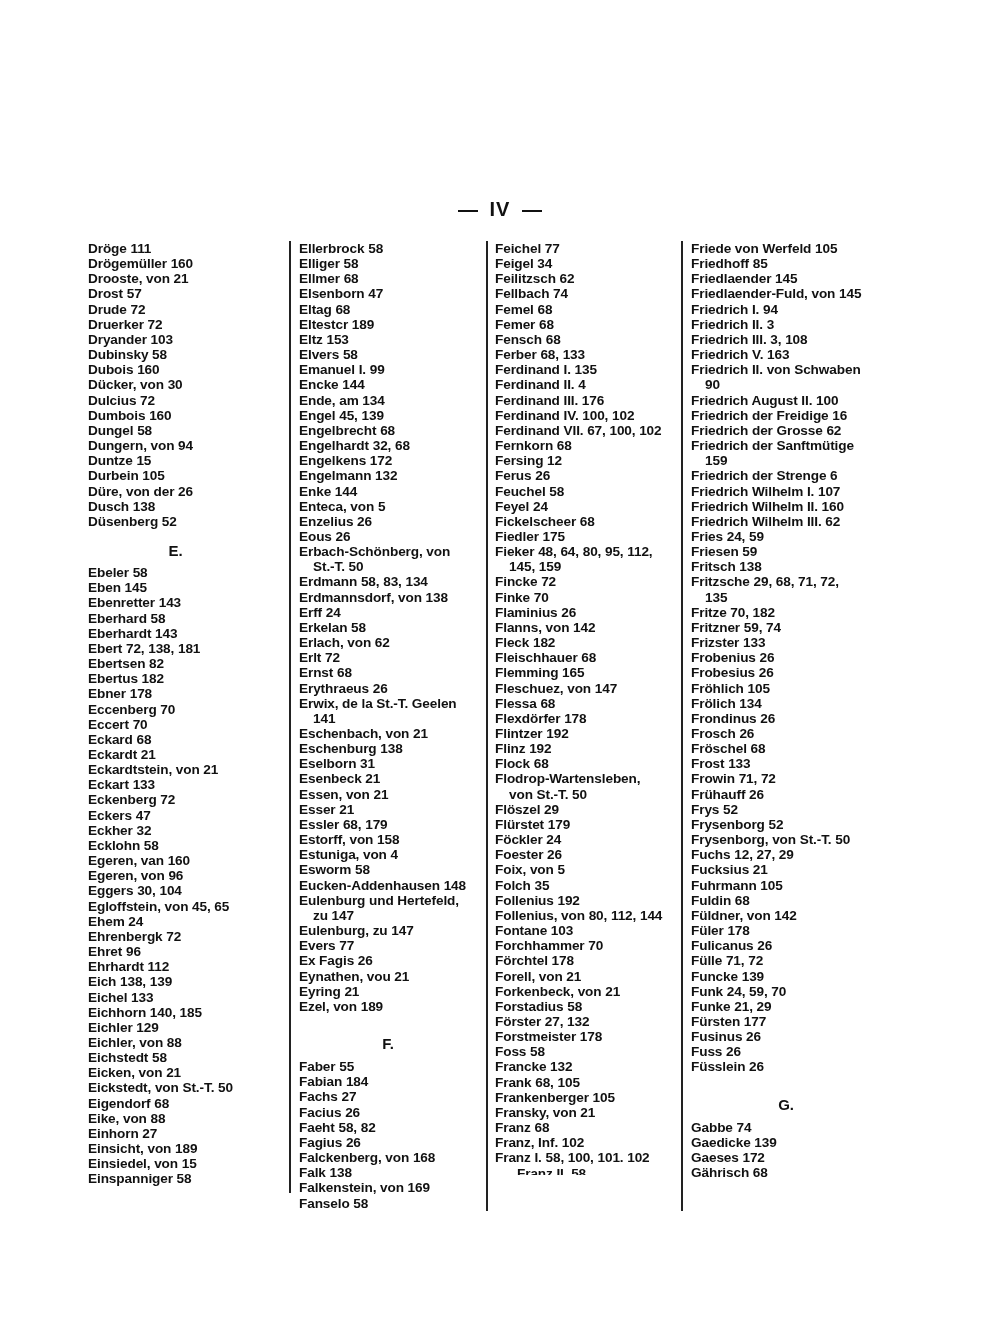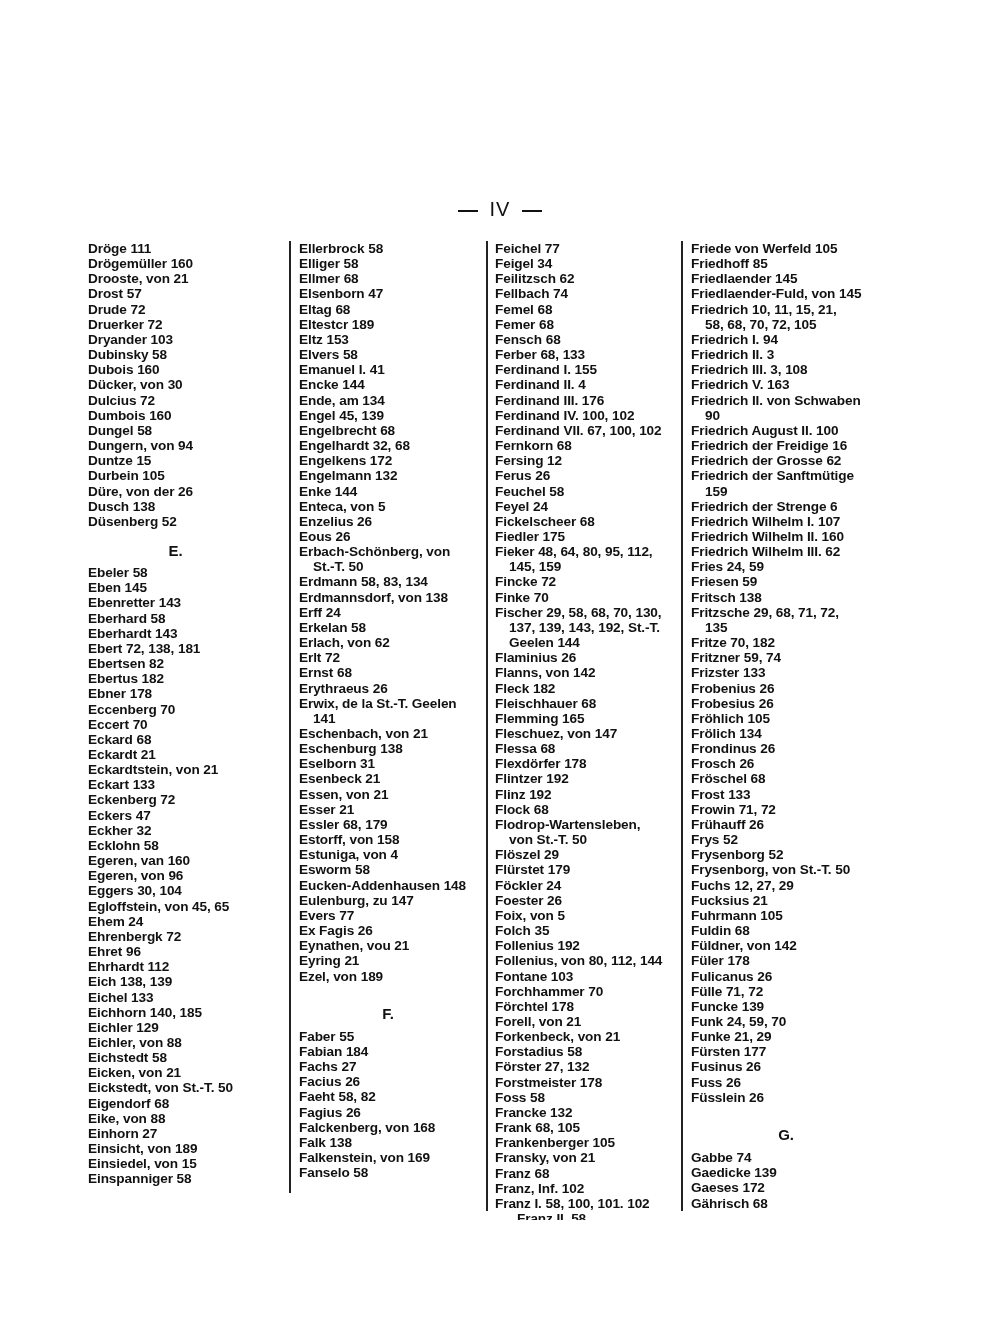--- a/index.html
+++ b/index.html
@@ -16,21 +16,21 @@
       color: #111111;
     }
     .page-header {
       position: absolute;
       top: 198px;
       left: 0;
       width: 1000px;
       text-align: center;
       font-family: "Liberation Sans", sans-serif;
       font-size: 20px;
-      font-weight: normal;
+      font-weight: bold;
       letter-spacing: 1px;
     }
     .page-header .dash {
       display: inline-block;
       width: 20px;
       height: 2px;
       background: #111;
       vertical-align: middle;
       margin: 0 12px;
     }
@@ -153,21 +153,21 @@
   </div>
 <div class="column col-2" style="border-left:none;">
     <div class="entry">Ellerbrock 58</div>
     <div class="entry">Elliger 58</div>
     <div class="entry">Ellmer 68</div>
     <div class="entry">Elsenborn 47</div>
     <div class="entry">Eltag 68</div>
     <div class="entry">Eltestcr 189</div>
     <div class="entry">Eltz 153</div>
     <div class="entry">Elvers 58</div>
-    <div class="entry">Emanuel I. 41</div>
+    <div class="entry">Emanuel I. 99</div>
     <div class="entry">Encke 144</div>
     <div class="entry">Ende, am 134</div>
     <div class="entry">Engel 45, 139</div>
     <div class="entry">Engelbrecht 68</div>
     <div class="entry">Engelhardt 32, 68</div>
     <div class="entry">Engelkens 172</div>
     <div class="entry">Engelmann 132</div>
     <div class="entry">Enke 144</div>
     <div class="entry">Enteca, von 5</div>
     <div class="entry">Enzelius 26</div>
@@ -186,20 +186,21 @@
     <div class="entry">Eschenburg 138</div>
     <div class="entry">Eselborn 31</div>
     <div class="entry">Esenbeck 21</div>
     <div class="entry">Essen, von 21</div>
     <div class="entry">Esser 21</div>
     <div class="entry">Essler 68, 179</div>
     <div class="entry">Estorff, von 158</div>
     <div class="entry">Estuniga, von 4</div>
     <div class="entry">Esworm 58</div>
     <div class="entry">Eucken-Addenhausen 148</div>
+    <div class="entry"><span>Eulenburg und Hertefeld,</span><span class="cont">zu 147</span></div>
     <div class="entry">Eulenburg, zu 147</div>
     <div class="entry">Evers 77</div>
     <div class="entry">Ex Fagis 26</div>
     <div class="entry">Eynathen, vou 21</div>
     <div class="entry">Eyring 21</div>
     <div class="entry">Ezel, von 189</div>
     <div class="section-letter">F.</div>
     <div class="entry">Faber 55</div>
     <div class="entry">Fabian 184</div>
     <div class="entry">Fachs 27</div>
@@ -213,36 +214,35 @@
   </div>
 <div class="column col-3">
     <div class="entry">Feichel 77</div>
     <div class="entry">Feigel 34</div>
     <div class="entry">Feilitzsch 62</div>
     <div class="entry">Fellbach 74</div>
     <div class="entry">Femel 68</div>
     <div class="entry">Femer 68</div>
     <div class="entry">Fensch 68</div>
     <div class="entry">Ferber 68, 133</div>
-    <div class="entry">Ferdinand I. 155</div>
+    <div class="entry">Ferdinand I. 135</div>
     <div class="entry">Ferdinand II. 4</div>
     <div class="entry">Ferdinand III. 176</div>
     <div class="entry">Ferdinand IV. 100, 102</div>
     <div class="entry">Ferdinand VII. 67, 100, 102</div>
     <div class="entry">Fernkorn 68</div>
     <div class="entry">Fersing 12</div>
     <div class="entry">Ferus 26</div>
     <div class="entry">Feuchel 58</div>
     <div class="entry">Feyel 24</div>
     <div class="entry">Fickelscheer 68</div>
     <div class="entry">Fiedler 175</div>
     <div class="entry"><span>Fieker 48, 64, 80, 95, 112,</span><span class="cont">145, 159</span></div>
     <div class="entry">Fincke 72</div>
     <div class="entry">Finke 70</div>
-    <div class="entry"><span>Fischer 29, 58, 68, 70, 130,</span><span class="cont">137, 139, 143, 192, St.-T.</span><span class="cont">Geelen 144</span></div>
     <div class="entry">Flaminius 26</div>
     <div class="entry">Flanns, von 142</div>
     <div class="entry">Fleck 182</div>
     <div class="entry">Fleischhauer 68</div>
     <div class="entry">Flemming 165</div>
     <div class="entry">Fleschuez, von 147</div>
     <div class="entry">Flessa 68</div>
     <div class="entry">Flexdörfer 178</div>
     <div class="entry">Flintzer 192</div>
     <div class="entry">Flinz 192</div>
@@ -272,21 +272,20 @@
     <div class="entry">Franz 68</div>
     <div class="entry">Franz, Inf. 102</div>
     <div class="entry">Franz I. 58, 100, 101. 102</div>
     <div class="entry clip-bottom">Franz II. 58</div>
   </div>
 <div class="column col-4">
     <div class="entry">Friede von Werfeld 105</div>
     <div class="entry">Friedhoff 85</div>
     <div class="entry">Friedlaender 145</div>
     <div class="entry">Friedlaender-Fuld, von 145</div>
-    <div class="entry"><span>Friedrich 10, 11, 15, 21,</span><span class="cont">58, 68, 70, 72, 105</span></div>
     <div class="entry">Friedrich I. 94</div>
     <div class="entry">Friedrich II. 3</div>
     <div class="entry">Friedrich III. 3, 108</div>
     <div class="entry">Friedrich V. 163</div>
     <div class="entry"><span>Friedrich II. von Schwaben</span><span class="cont">90</span></div>
     <div class="entry">Friedrich August II. 100</div>
     <div class="entry">Friedrich der Freidige 16</div>
     <div class="entry">Friedrich der Grosse 62</div>
     <div class="entry"><span>Friedrich der Sanftmütige</span><span class="cont">159</span></div>
     <div class="entry">Friedrich der Strenge 6</div>

